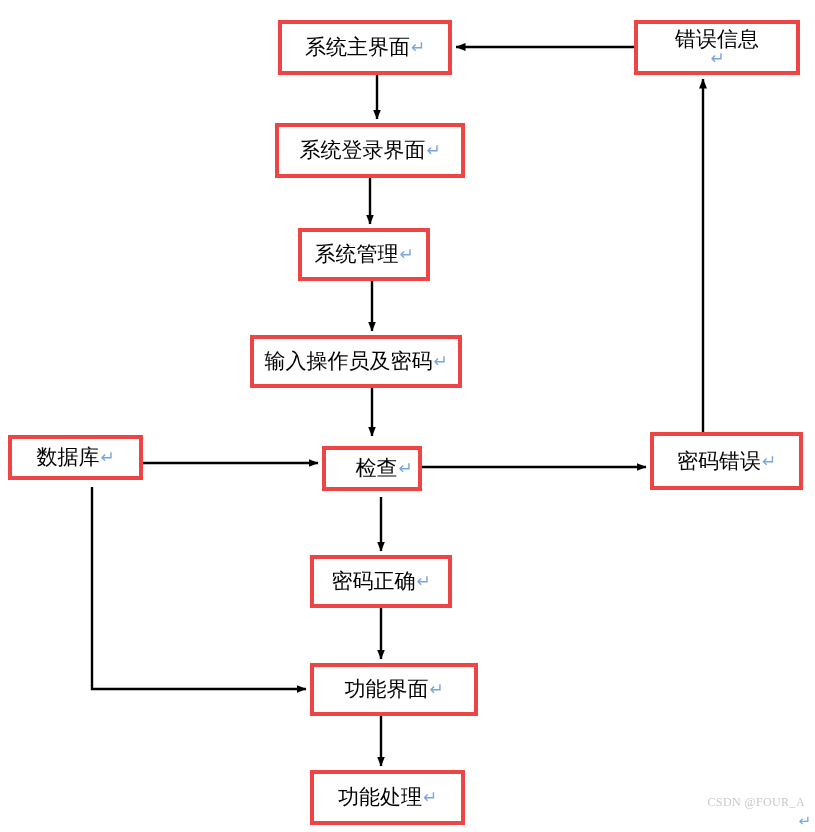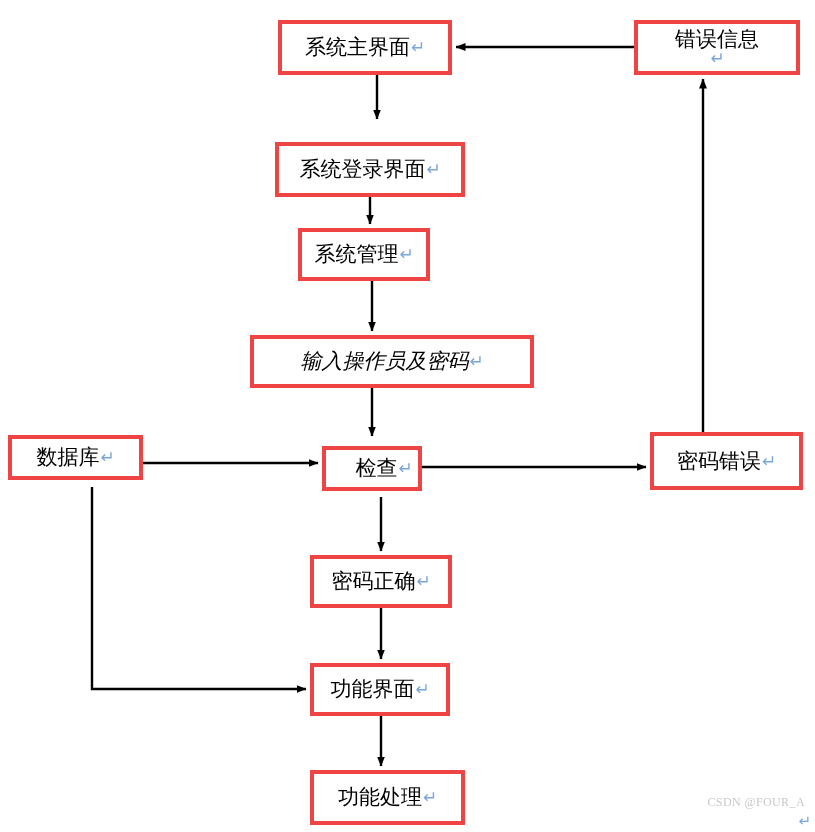--- a/index.html
+++ b/index.html
@@ -95,49 +95,49 @@
   </svg>
 
   <div class="node" style="left: 278px; top: 20px; width: 174px; height: 55px;">
       <span class="label">系统主界面</span>
       <span class="pilcrow">↵</span>
     </div>
     <div class="node" style="left: 634px; top: 20px; width: 166px; height: 55px; flex-direction: column;">
       <span class="label">错误信息</span>
       <span class="pilcrow">↵</span>
     </div>
-    <div class="node" style="left: 275px; top: 123px; width: 190px; height: 55px; margin-top: 19px;">
+    <div class="node" style="left: 275px; top: 123px; width: 190px; height: 55px;">
       <span class="label">系统登录界面</span>
       <span class="pilcrow">↵</span>
     </div>
     <div class="node" style="left: 298px; top: 228px; width: 132px; height: 53px;">
       <span class="label">系统管理</span>
       <span class="pilcrow">↵</span>
     </div>
-    <div class="node" style="left: 250px; top: 335px; width: 284px; height: 53px; font-style: italic;">
+    <div class="node" style="left: 250px; top: 335px; width: 212px; height: 53px;">
       <span class="label">输入操作员及密码</span>
       <span class="pilcrow">↵</span>
     </div>
     <div class="node" style="left: 8px; top: 435px; width: 135px; height: 45px;">
       <span class="label">数据库</span>
       <span class="pilcrow">↵</span>
     </div>
     <div class="node" style="left: 322px; top: 446px; width: 100px; height: 45px; padding-left: 24px;">
       <span class="label">检查</span>
       <span class="pilcrow">↵</span>
     </div>
     <div class="node" style="left: 650px; top: 432px; width: 153px; height: 58px;">
       <span class="label">密码错误</span>
       <span class="pilcrow">↵</span>
     </div>
     <div class="node" style="left: 310px; top: 555px; width: 142px; height: 53px; justify-content: center;">
       <span class="label">密码正确</span>
       <span class="pilcrow">↵</span>
     </div>
-    <div class="node" style="left: 310px; top: 663px; width: 140px; height: 53px;">
+    <div class="node" style="left: 310px; top: 663px; width: 168px; height: 53px;">
       <span class="label">功能界面</span>
       <span class="pilcrow">↵</span>
     </div>
     <div class="node" style="left: 310px; top: 770px; width: 155px; height: 55px;">
       <span class="label">功能处理</span>
       <span class="pilcrow">↵</span>
     </div>
     <div class="watermark">CSDN @FOUR_A</div>
   <div class="corner-mark">↵</div>
 </div>

